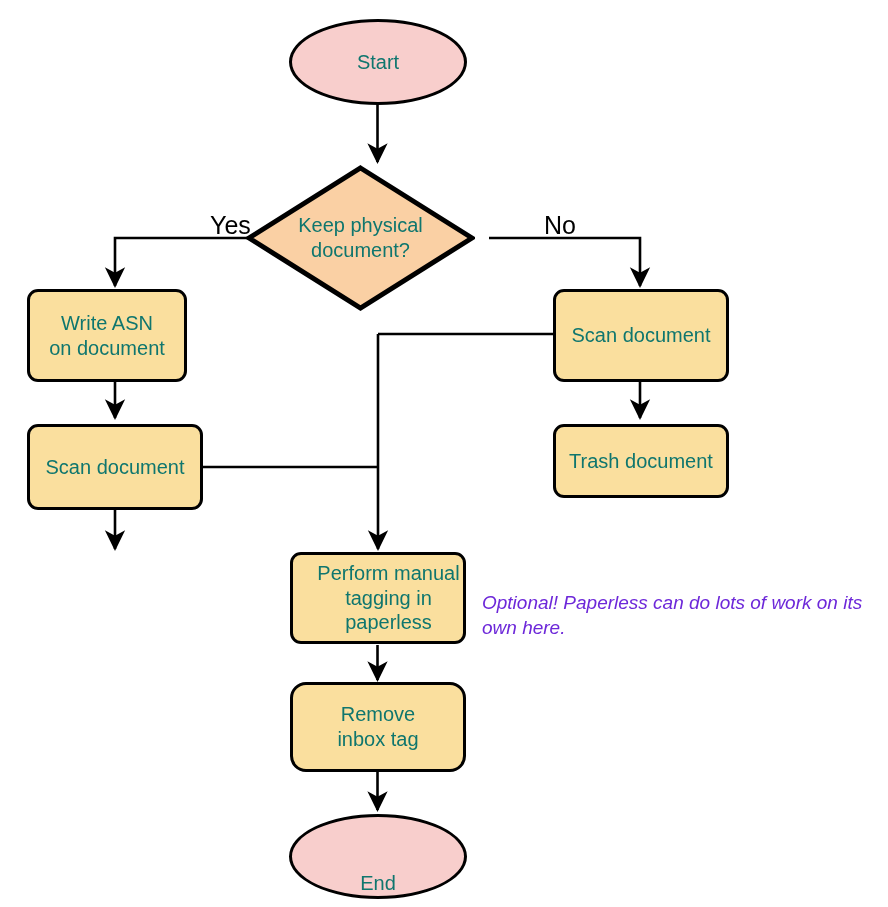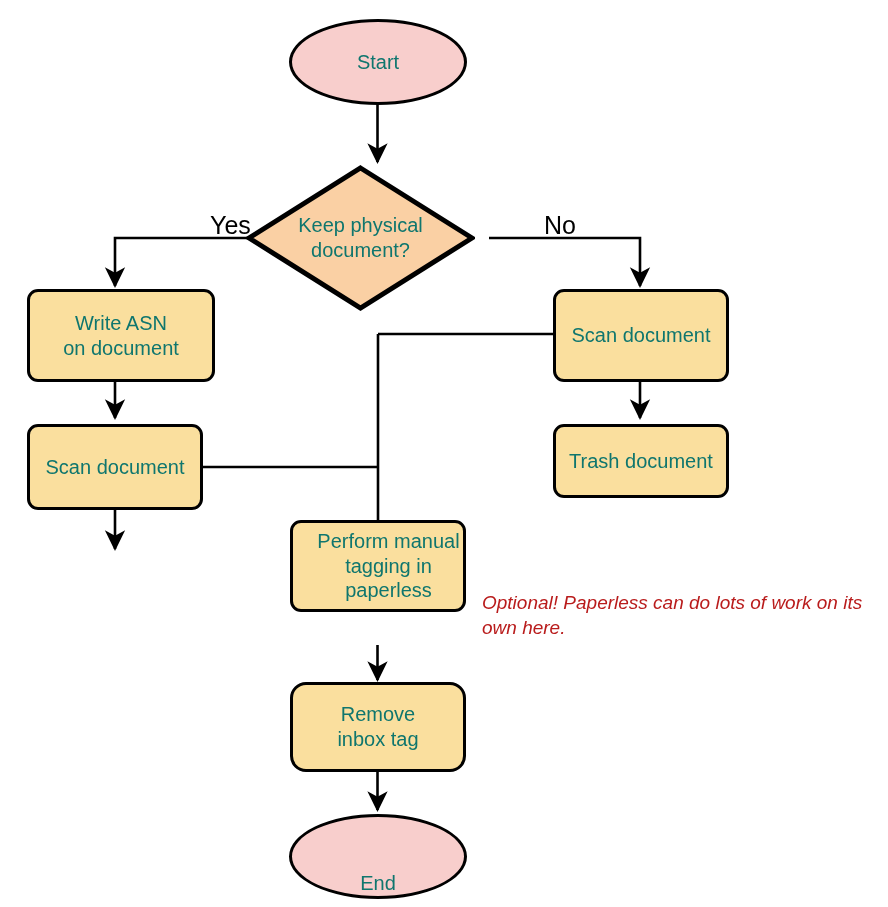--- a/index.html
+++ b/index.html
@@ -68,21 +68,21 @@
     position: absolute;
     font-size: 25px;
     color: #000000;
     white-space: nowrap;
     z-index: 3;
   }
   .annotation {
     position: absolute;
     font-size: 19px;
     font-style: italic;
-    color: #b91c1c;
+    color: #6d28d9;
     line-height: 1.33;
     z-index: 3;
   }
   .nlabel {
     display: block;
     white-space: pre-line;
   }
 </style>
 </head>
 <body>
@@ -127,39 +127,39 @@
   </div>
 
   <div class="node node-decision" style="left:246px; top:165px; width:229px; height:146px;justify-content:center;">
     <svg class="decision-shape" viewBox="0 0 229 146" preserveAspectRatio="none" xmlns="http://www.w3.org/2000/svg">
       <polygon points="114.5,3 226,73 114.5,143 3,73" fill="#fad0a4" stroke="#000000" stroke-width="5" stroke-linejoin="miter"></polygon>
     </svg>
     <span class="nlabel decision-label">Keep physical
 document?</span>
   </div>
 
-  <div class="node node-process" style="left:27px; top:289px; width:188px; height:93px;">
+  <div class="node node-process" style="left:27px; top:289px; width:160px; height:93px;">
     <span class="nlabel">Write ASN
 on document</span>
   </div>
 
   <div class="node node-process" style="left:27px; top:424px; width:176px; height:86px;">
     <span class="nlabel">Scan document</span>
   </div>
 
 
   <div class="node node-process" style="left:553px; top:289px; width:176px; height:93px;">
     <span class="nlabel">Scan document</span>
   </div>
 
   <div class="node node-process" style="left:553px; top:424px; width:176px; height:74px;">
     <span class="nlabel">Trash document</span>
   </div>
 
-  <div class="node node-process" style="left:290px; top:520px; width:176px; height:92px;padding-left:21px;">
+  <div class="node node-process" style="left:290px; top:552px; width:176px; height:92px;padding-left:21px;">
     <span class="nlabel">Perform manual
 tagging in
 paperless</span>
   </div>
 
   <div class="node node-process" style="left:290px; top:682px; width:176px; height:90px;border-radius:16px;">
     <span class="nlabel">Remove
 inbox tag</span>
   </div>
 

